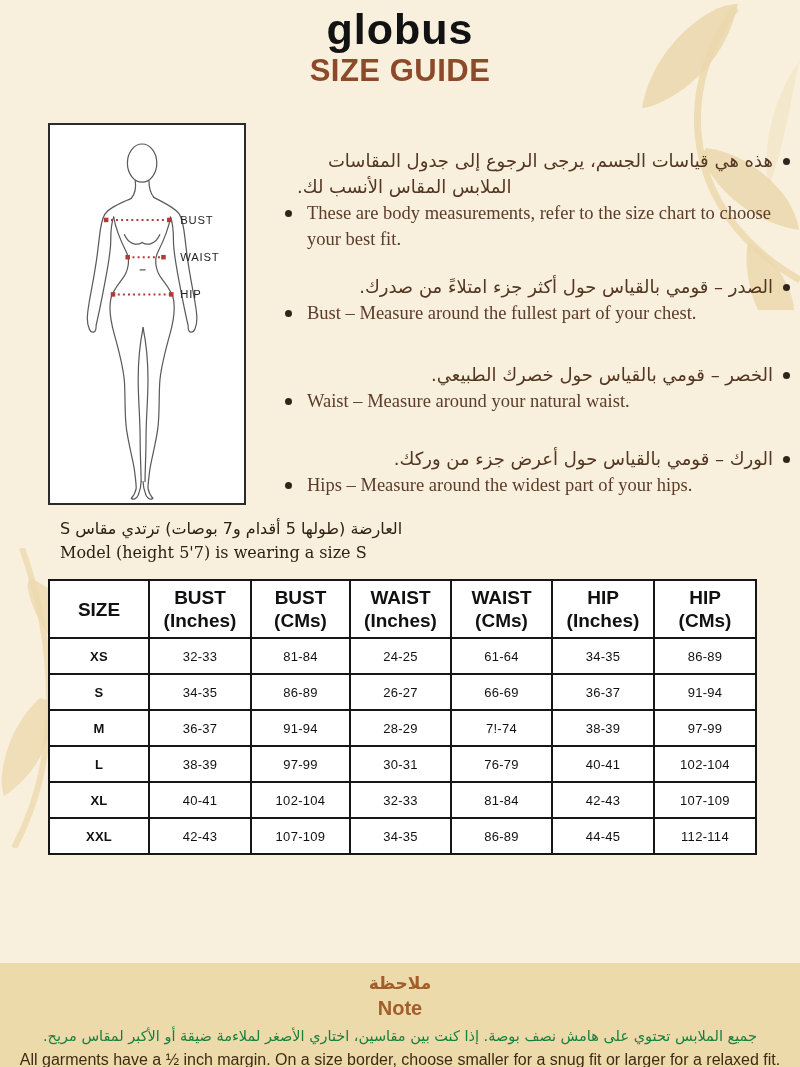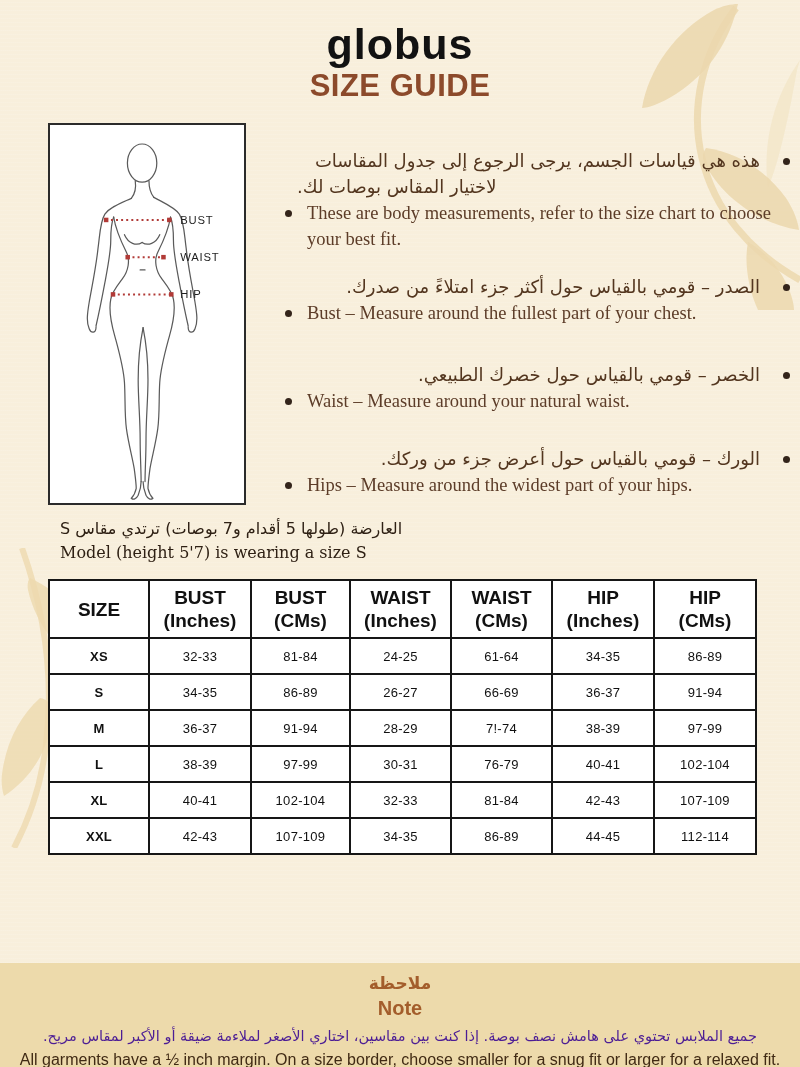--- a/index.html
+++ b/index.html
@@ -7,40 +7,40 @@
     position:relative; width:800px; height:1067px; overflow:hidden;
     background:#f8efdc;
     background-image:repeating-linear-gradient(0deg, rgba(255,255,255,.10) 0 1px, rgba(0,0,0,0) 1px 4px);
     font-family:"Liberation Sans", sans-serif;
   }
   .leaf { position:absolute; z-index:0; pointer-events:none; }
   .leaf-tr { right:0; top:0; }
   .leaf-lm { left:0; top:548px; }
 
   
-  .header { position:relative; z-index:2; text-align:center; padding-top:20px; }
+  .header { position:relative; z-index:2; text-align:center; padding-top:5px; }
   .logo { font-size:43px; line-height:48px; font-weight:600; letter-spacing:1px; color:#121212; }
   .guide-title { font-size:31px; line-height:36px; font-weight:800; letter-spacing:.5px; color:#8c4a2b; }
 
   
   .figure-box {
     position:absolute; z-index:2; left:48px; top:123px; width:198px; height:382px;
     background:#ffffff; border:2px solid #2b2b2b; box-sizing:border-box;
   }
   .figure-box svg { display:block; width:100%; height:100%; }
   .fig-line { fill:none; stroke:#5a5a5a; stroke-width:1.25; stroke-linecap:round; }
   .meas { stroke:#b13a37; stroke-width:2; stroke-dasharray:2 3.2; fill:none; }
   .meas-sq { fill:#b13a37; }
   .fig-label { font-family:"Liberation Sans",sans-serif; font-size:11.5px; letter-spacing:.8px; fill:#1f1f1f; }
 
   
   .instructions { position:absolute; z-index:2; left:285px; top:148px; width:505px; }
   .grp1 { margin-bottom:22px; } .grp2 { margin-bottom:36px; } .grp3 { margin-bottom:32px; }
   .li-ar {
-    display:flex; direction:rtl; gap:23px; text-align:center;
+    display:flex; direction:rtl; gap:10px; text-align:center;
     color:#53361f; font-family:"DejaVu Sans",sans-serif; font-size:18px; line-height:26px;
   }
   .ar-cont {
     direction:rtl; text-align:left; margin-left:12px;
     color:#53361f; font-family:"DejaVu Sans",sans-serif; font-size:18px; line-height:26px;
   }
   .li-en {
     display:flex; gap:15px;
     color:#5c3c28; font-family:Liberation Serif, serif; font-size:18.5px; line-height:26px;
   }
@@ -65,21 +65,21 @@
   .r-data td { height:36px; font-size:13px; letter-spacing:.3px; }
   .td-size { font-weight:700; }
 
   
   .note-band {
     position:absolute; z-index:2; left:0; top:963px; width:800px; height:124px;
     background:#eddaab; text-align:center; box-sizing:border-box; padding-top:9px;
   }
   .note-title-ar { direction:rtl; font-family:"DejaVu Sans",sans-serif; font-size:17px; line-height:22px; font-weight:700; color:#a35d2b; }
   .note-title-en { font-size:20px; line-height:24px; font-weight:700; color:#a35d2b; margin-top:2px; }
-  .note-body-ar { direction:rtl; font-family:"DejaVu Sans",sans-serif; font-size:14.5px; line-height:20px; color:#4c1d95; margin-top:6px; }
+  .note-body-ar { direction:rtl; font-family:"DejaVu Sans",sans-serif; font-size:14.5px; line-height:20px; color:#15803d; margin-top:6px; }
   .note-body-en { font-size:16px; line-height:21px; color:#402a14; margin-top:3px; }
 </style>
 </head>
 <body>
 
 <div class="page">
 
   <svg class="leaf leaf-tr" width="210" height="310" viewBox="0 0 210 310">
     <path d="M210,60 C185,95 172,140 178,188 C190,160 200,110 207,70 Z" fill="#f2e6c8" opacity="0.8"></path>
     <path d="M210,280 C160,252 124,210 112,158 C100,108 112,52 146,8" stroke="#ecd8ae" stroke-width="7" fill="none" opacity="0.85"></path>
@@ -141,21 +141,21 @@
       <text class="fig-label" x="133" y="175">HIP</text>
     </svg>
   </div>
 
   <div class="instructions">
     <div class="grp1">
       <div class="li-ar">
         <span class="dot"></span>
         <span>هذه هي قياسات الجسم، يرجى الرجوع إلى جدول المقاسات</span>
       </div>
-      <div class="ar-cont">لاختيار المقاس بوصات لك.</div>
+      <div class="ar-cont">الملابس المقاس الأنسب لك.</div>
       <div class="li-en">
         <span class="dot"></span>
         <span>These are body measurements, refer to the size chart to choose your best fit.</span>
       </div>
     </div>
     <div class="grp2">
       <div class="li-ar">
         <span class="dot"></span>
         <span>الصدر – قومي بالقياس حول أكثر جزء امتلاءً من صدرك.</span>
       </div>

